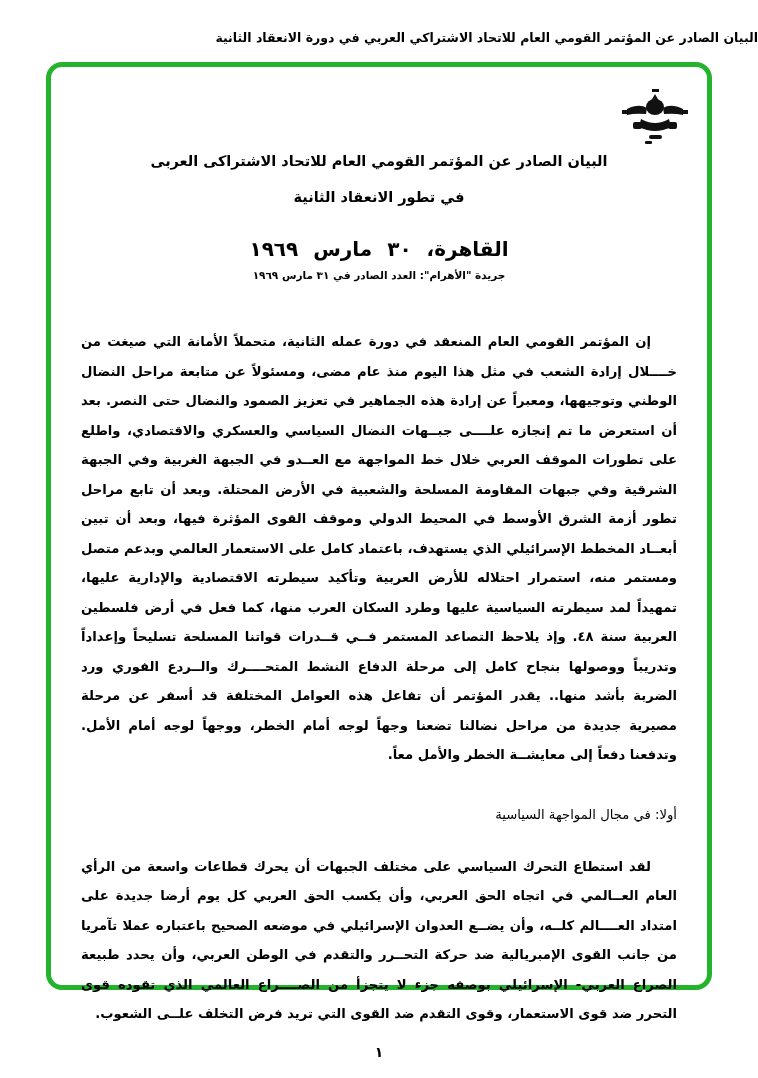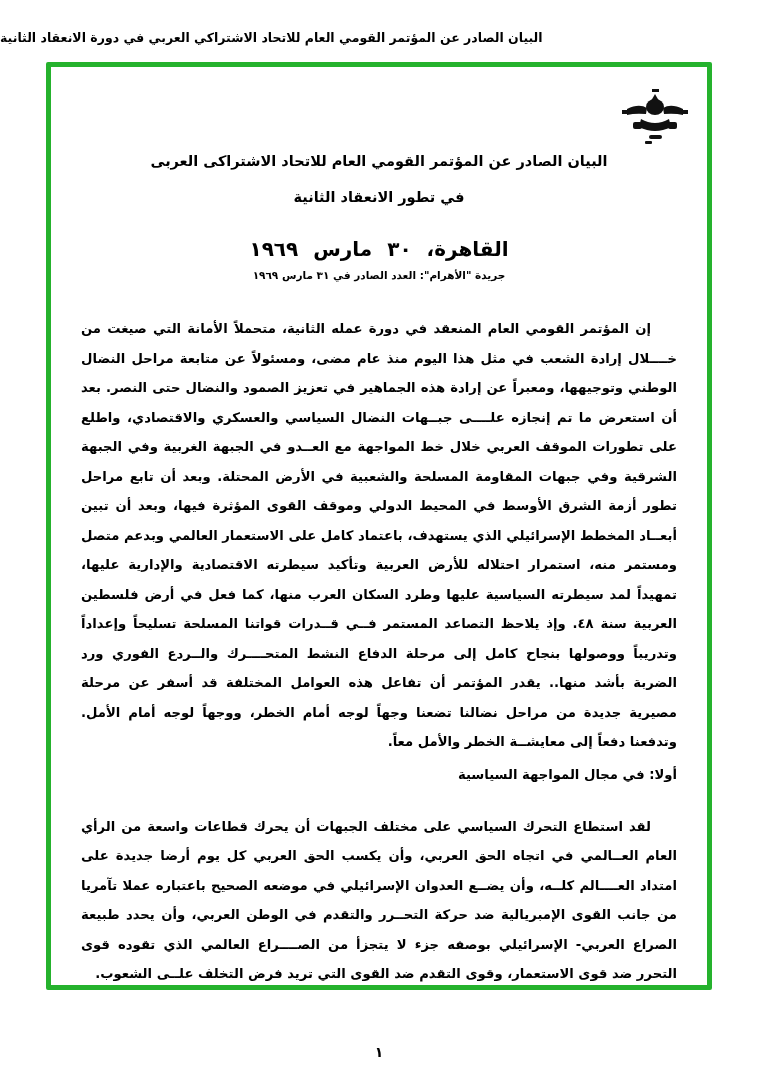--- a/index.html
+++ b/index.html
@@ -14,34 +14,34 @@
     height: 1078px;
     background: #ffffff;
     direction: rtl;
     overflow: hidden;
   }
   .top-header {
     position: absolute;
     top: 30px;
     left: 0;
     width: 100%;
-    text-align: left;
+    text-align: right;
     font-weight: bold;
     font-size: 12.5px;
     color: #000;
   }
   .frame {
     position: absolute;
     top: 62px;
     left: 46px;
     width: 666px;
     height: 928px;
     box-sizing: border-box;
     border: 5px solid #25b22d;
-    border-radius: 2px;
+    border-radius: 16px;
     padding: 0 30px;
   }
   .emblem {
     position: absolute;
     top: 22px;
     right: 16px;
     width: 72px;
     height: 58px;
   }
   .title-block {
@@ -70,24 +70,24 @@
   .body-para {
     margin: 0;
     margin-top: 30px;
     font-weight: bold;
     font-size: 13.2px;
     line-height: 29.5px;
     text-align: justify;
     text-indent: 26px;
     color: #000;
   }
-  .body-para.first { margin-top: 33px; }
+  .body-para.first { margin-top: 46px; }
   .section-heading {
-    margin-top: 10px;
-    font-weight: bold;
+    margin-top: 37px;
+    font-weight: normal;
     font-size: 13.2px;
     color: #000;
   }
   .page-number {
     position: absolute;
     bottom: 18px;
     left: 0;
     width: 100%;
     text-align: center;
     font-weight: bold;

